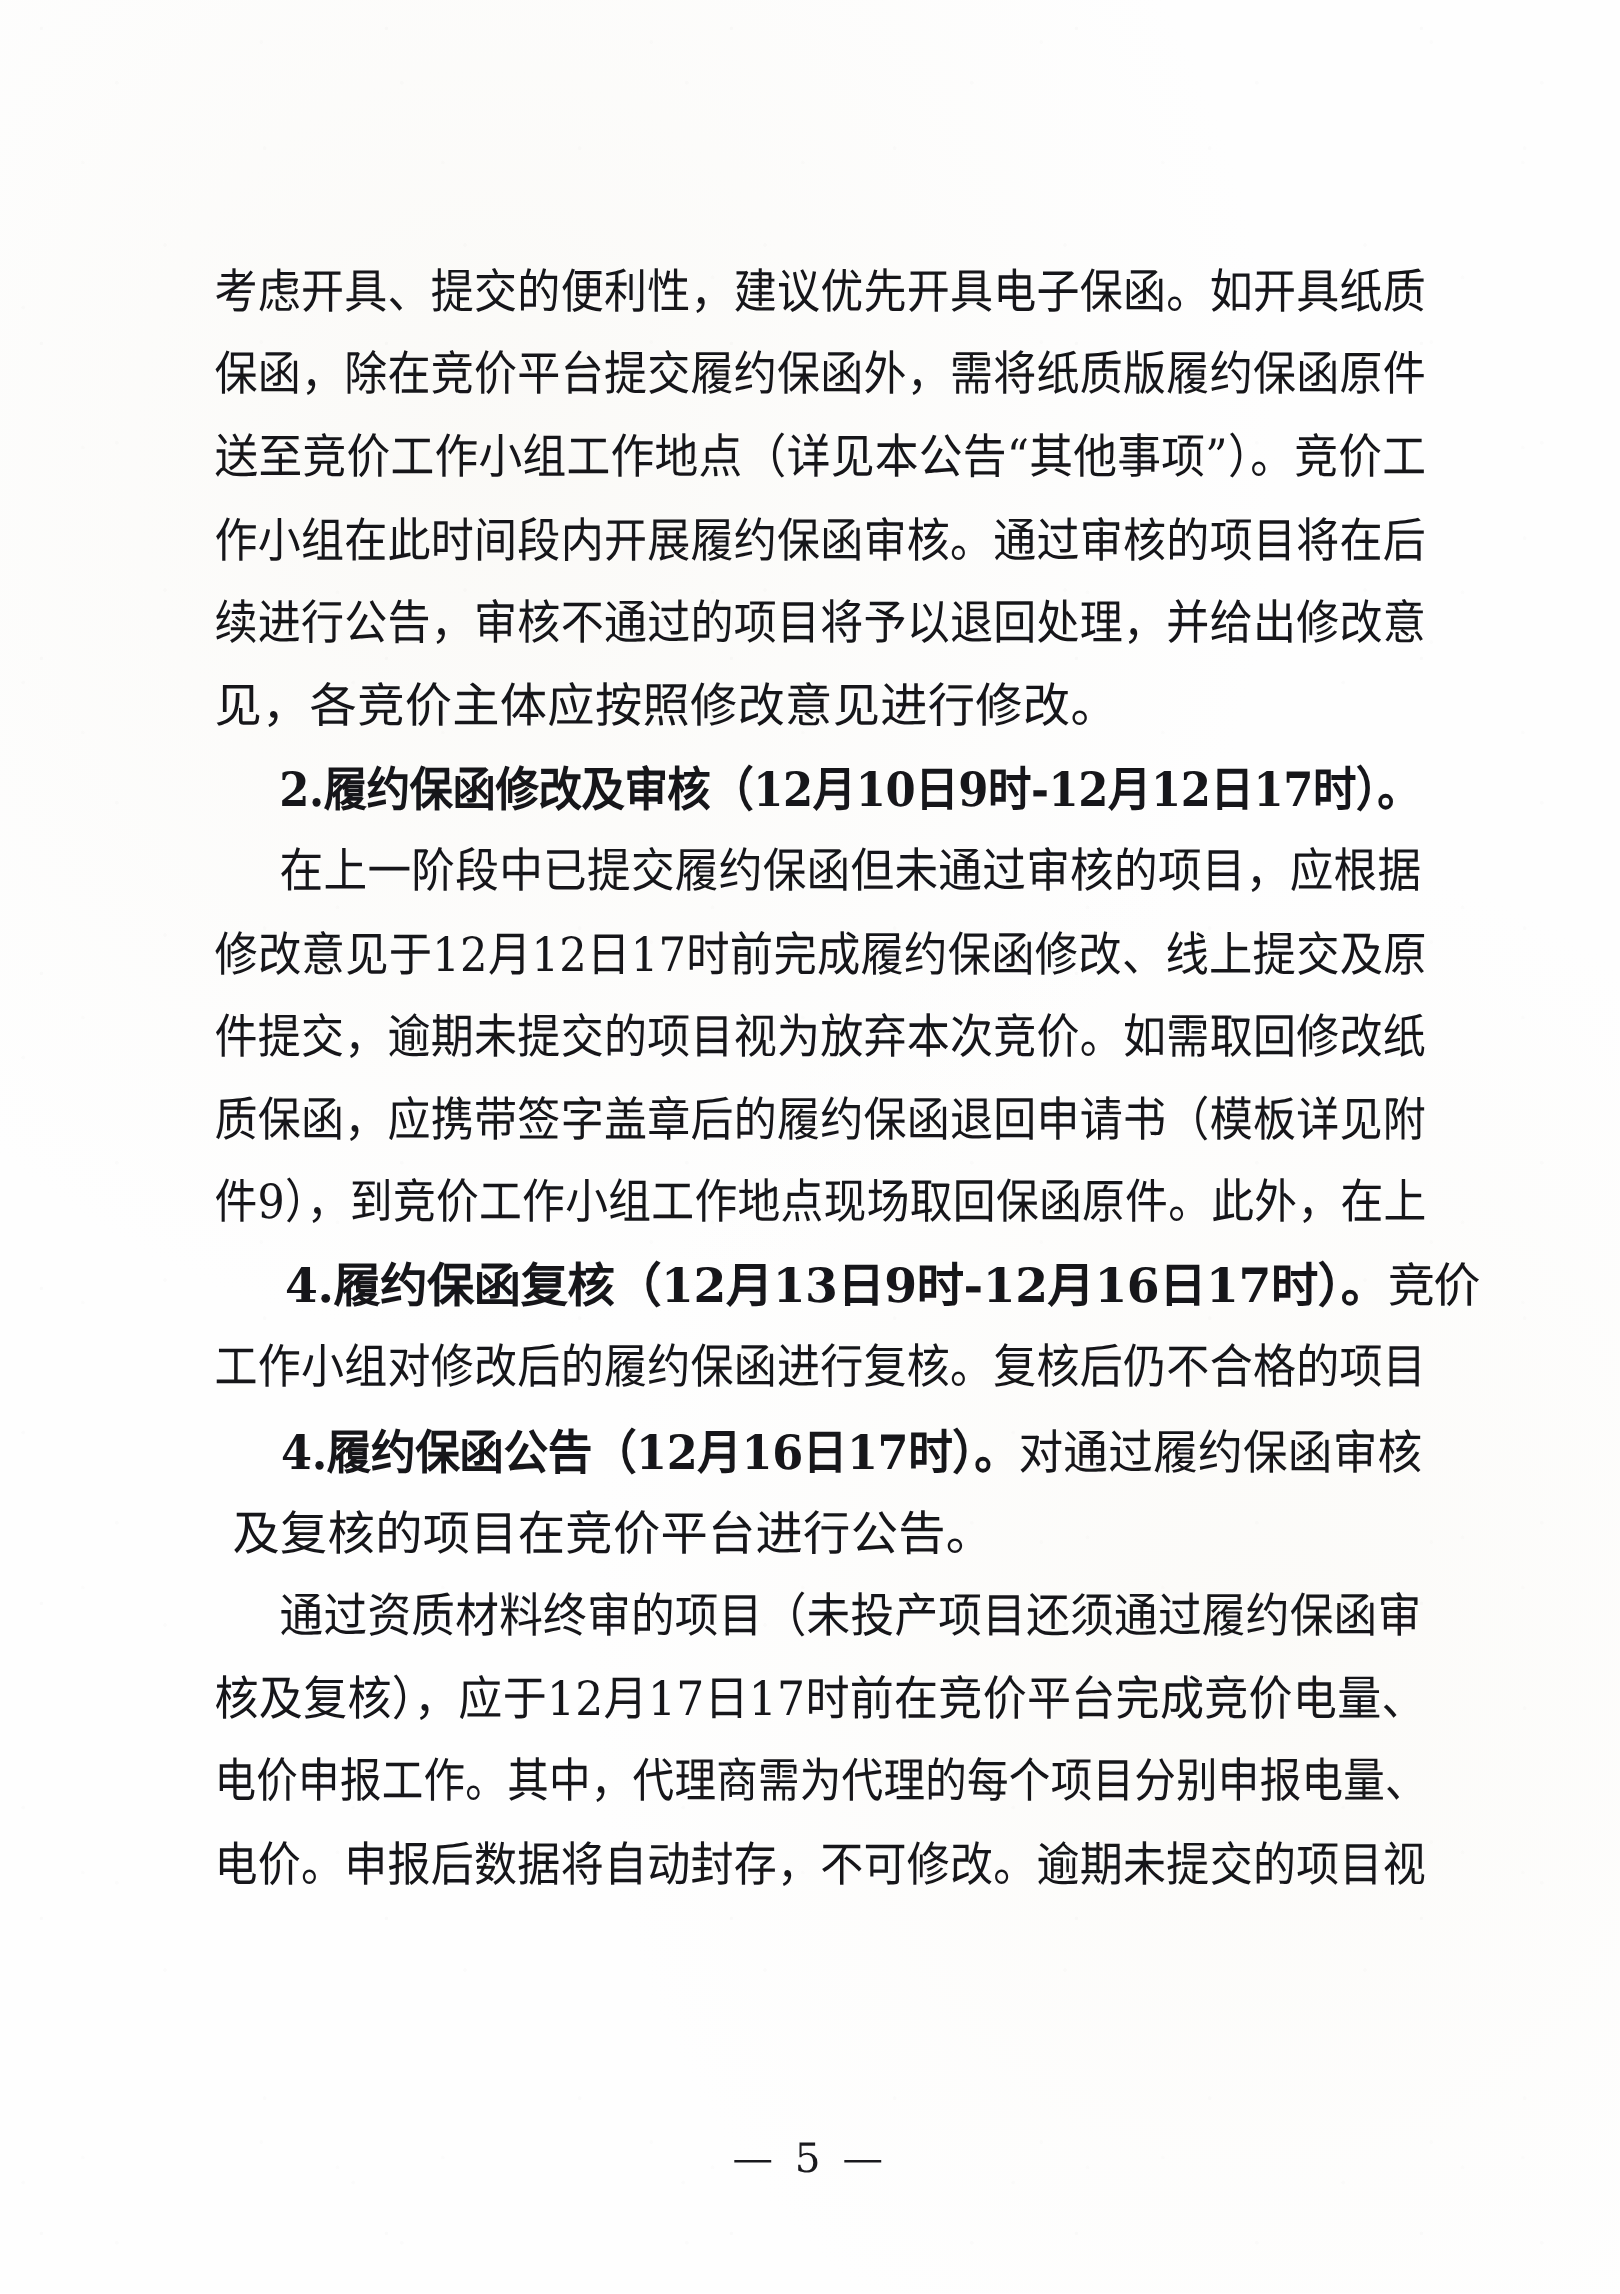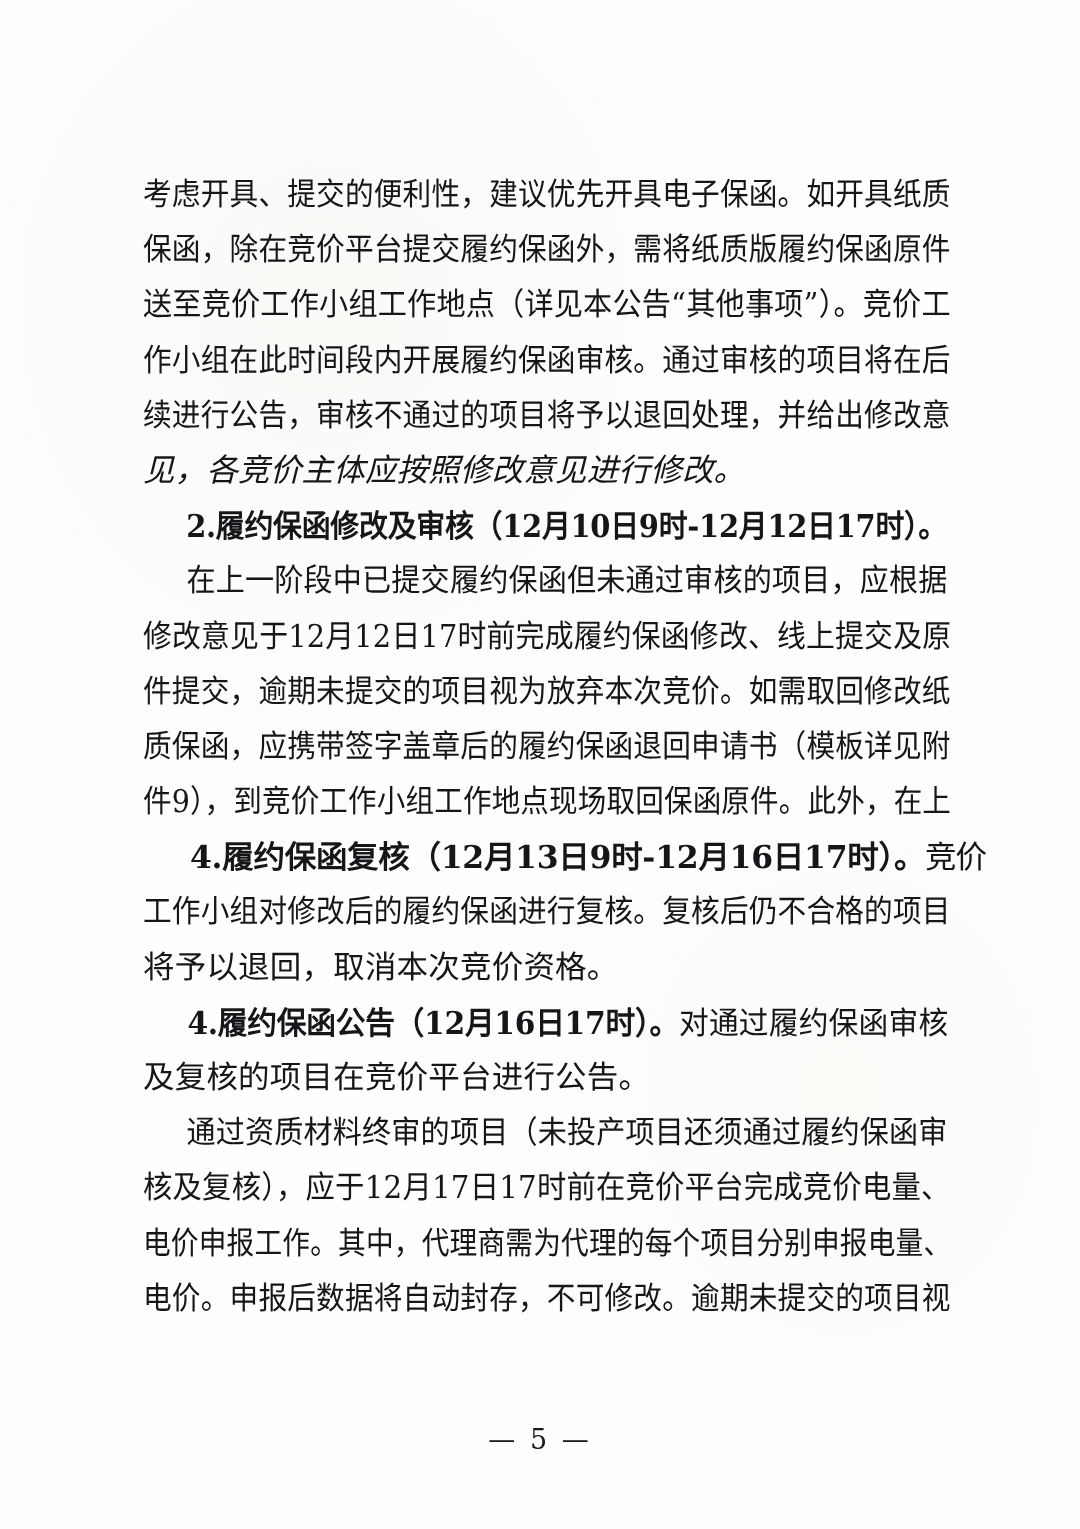--- a/index.html
+++ b/index.html
@@ -89,32 +89,31 @@
 
 <div class="page">
   <div class="noise"></div>
 
   <div class="content" id="doc-body">
       <div class="line" style="transform: scaleX(0.90991); transform-origin: left center;"><span>考虑开具、提交的便利性，建议优先开具电子保函。如开具纸质</span></div>
       <div class="line" style="transform: scaleX(0.90991); transform-origin: left center;"><span>保函，除在竞价平台提交履约保函外，需将纸质版履约保函原件</span></div>
       <div class="line" style="transform: scaleX(0.925544); transform-origin: left center;"><span>送至竞价工作小组工作地点（详见本公告“其他事项”）。竞价工</span></div>
       <div class="line" style="transform: scaleX(0.90991); transform-origin: left center;"><span>作小组在此时间段内开展履约保函审核。通过审核的项目将在后</span></div>
       <div class="line" style="transform: scaleX(0.90991); transform-origin: left center;"><span>续进行公告，审核不通过的项目将予以退回处理，并给出修改意</span></div>
-      <div class="line" style="letter-spacing: 0.2px; font-style: italic;"><span>见，各竞价主体应按照修改意见进行修改。</span></div>
+      <div class="line" style="letter-spacing: 0.2px;"><span>见，各竞价主体应按照修改意见进行修改。</span></div>
       <div class="line indent" style="transform: scaleX(0.917973); transform-origin: left center;"><span class="bold">2.履约保函修改及审核（12月10日9时-12月12日17时）。</span></div>
       <div class="line indent" style="transform: scaleX(0.923544); transform-origin: left center;"><span>在上一阶段中已提交履约保函但未通过审核的项目，应根据</span></div>
       <div class="line" style="transform: scaleX(0.9161); transform-origin: left center;"><span>修改意见于12月12日17时前完成履约保函修改、线上提交及原</span></div>
       <div class="line" style="transform: scaleX(0.90991); transform-origin: left center;"><span>件提交，逾期未提交的项目视为放弃本次竞价。如需取回修改纸</span></div>
       <div class="line" style="transform: scaleX(0.90991); transform-origin: left center;"><span>质保函，应携带签字盖章后的履约保函退回申请书（模板详见附</span></div>
       <div class="line" style="transform: scaleX(0.90583); transform-origin: left center;"><span>件9），到竞价工作小组工作地点现场取回保函原件。此外，在上</span></div>
       <div class="line indent" style="letter-spacing: -1.06667px;"><span class="bold">4.履约保函复核（12月13日9时-12月16日17时）。</span><span>竞价</span></div>
       <div class="line" style="transform: scaleX(0.90991); transform-origin: left center;"><span>工作小组对修改后的履约保函进行复核。复核后仍不合格的项目</span></div>
-      <div class="line" style="letter-spacing: 0.2px;"><span>将予以退回，取消本次竞价资格。</span></div>
       <div class="line indent" style="transform: scaleX(0.944169); transform-origin: left center;"><span class="bold">4.履约保函公告（12月16日17时）。</span><span>对通过履约保函审核</span></div>
-      <div class="line" style="letter-spacing: 0.2px;"><span>及复核的项目在竞价平台进行公告。</span></div>
+      <div class="line" style="letter-spacing: 0.2px; margin-left: 12px;"><span>及复核的项目在竞价平台进行公告。</span></div>
       <div class="line indent" style="transform: scaleX(0.923544); transform-origin: left center;"><span>通过资质材料终审的项目（未投产项目还须通过履约保函审</span></div>
       <div class="line" style="transform: scaleX(0.931949); transform-origin: left center;"><span>核及复核），应于12月17日17时前在竞价平台完成竞价电量、</span></div>
       <div class="line" style="transform: scaleX(0.879217); transform-origin: left center;"><span>电价申报工作。其中，代理商需为代理的每个项目分别申报电量、</span></div>
       <div class="line" style="transform: scaleX(0.90991); transform-origin: left center;"><span>电价。申报后数据将自动封存，不可修改。逾期未提交的项目视</span></div>
     </div>
 
   <div class="footer">— 5 —</div>
 </div>
 
 </body></html>

